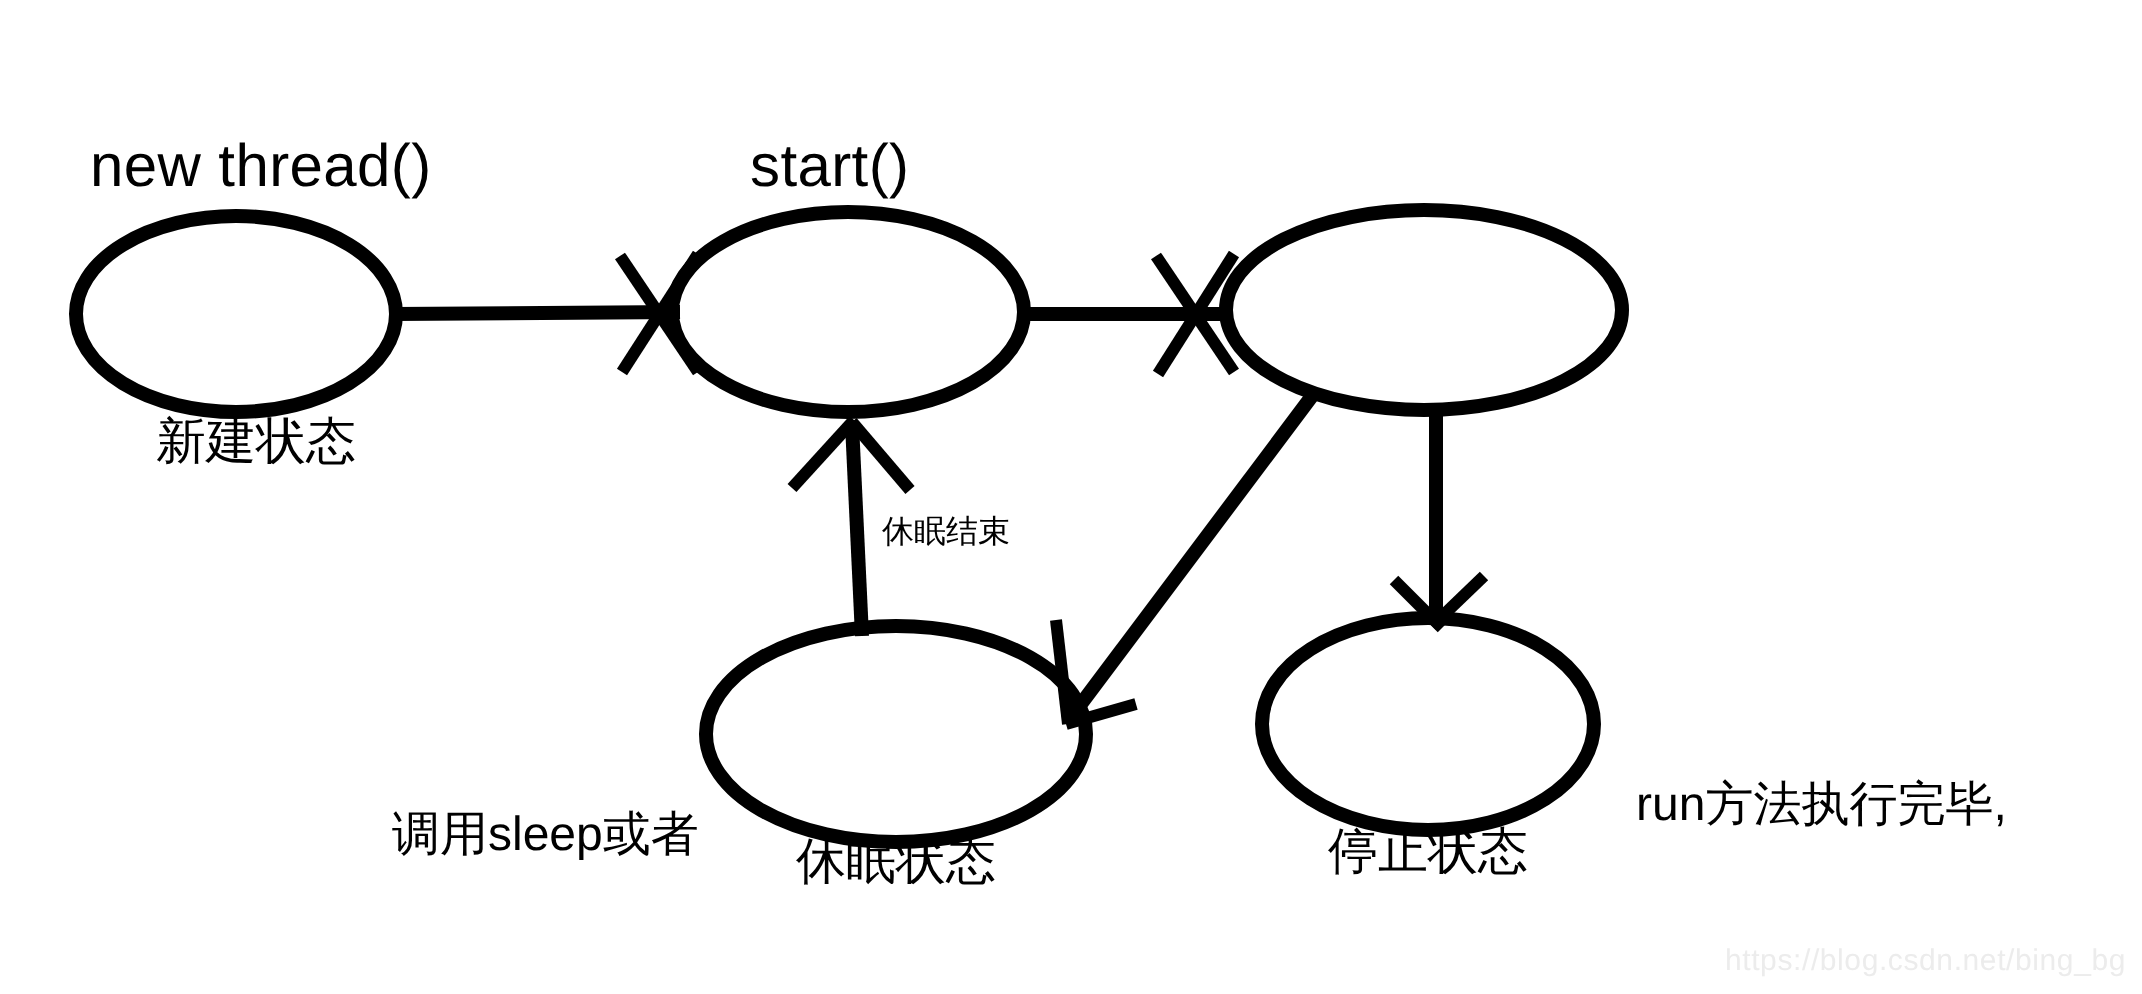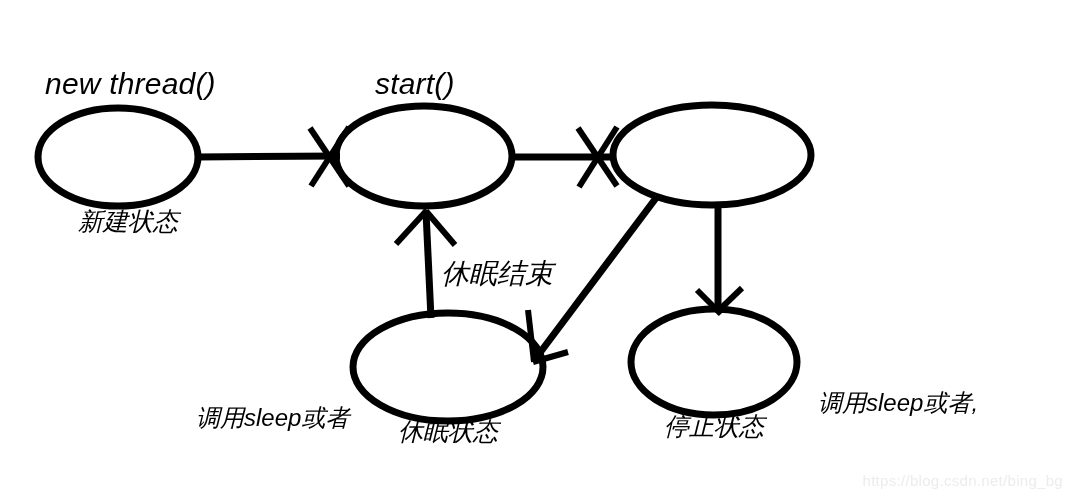--- a/index.html
+++ b/index.html
@@ -22,32 +22,31 @@
     left: 0;
     top: 0;
     width: 1071px;
     height: 497px;
   }
   .node-label, .edge-label, .method-label, .note-label {
     position: absolute;
     color: #000000;
     white-space: pre;
     line-height: 1.32;
-    font-style: italic;
   }
   .node-label {
     text-align: center;
     font-size: 25px;
   }
   .method-label {
     font-size: 30px;
     letter-spacing: 0.2px;
   }
   .edge-label {
-    font-size: 28px;
+    font-size: 16px;
   }
   .note-label {
     font-size: 24px;
     line-height: 1.55;
   }
   .watermark {
     position: absolute;
     right: 8px;
     bottom: 8px;
     font-size: 15px;
@@ -124,19 +123,19 @@
   <div class="method-label" style="left:375px; top:64px;text-align:center;">start()</div>
 
   <div class="edge-label" style="left:441px; top:256px;">休眠结束</div>
 
   <div class="note-label" style="left:196px; top:325px;">
     <div>调用sleep或者</div>
     
   </div>
 
   <div class="note-label" style="left:818px; top:310px;">
-    <div>调用sleep或者,</div>
+    <div>run方法执行完毕,</div>
     <div>或者调用了stop方法</div>
   </div>
 
   <div class="watermark">https://blog.csdn.net/bing_bg</div>
 
 </div>
 
 </body></html>

